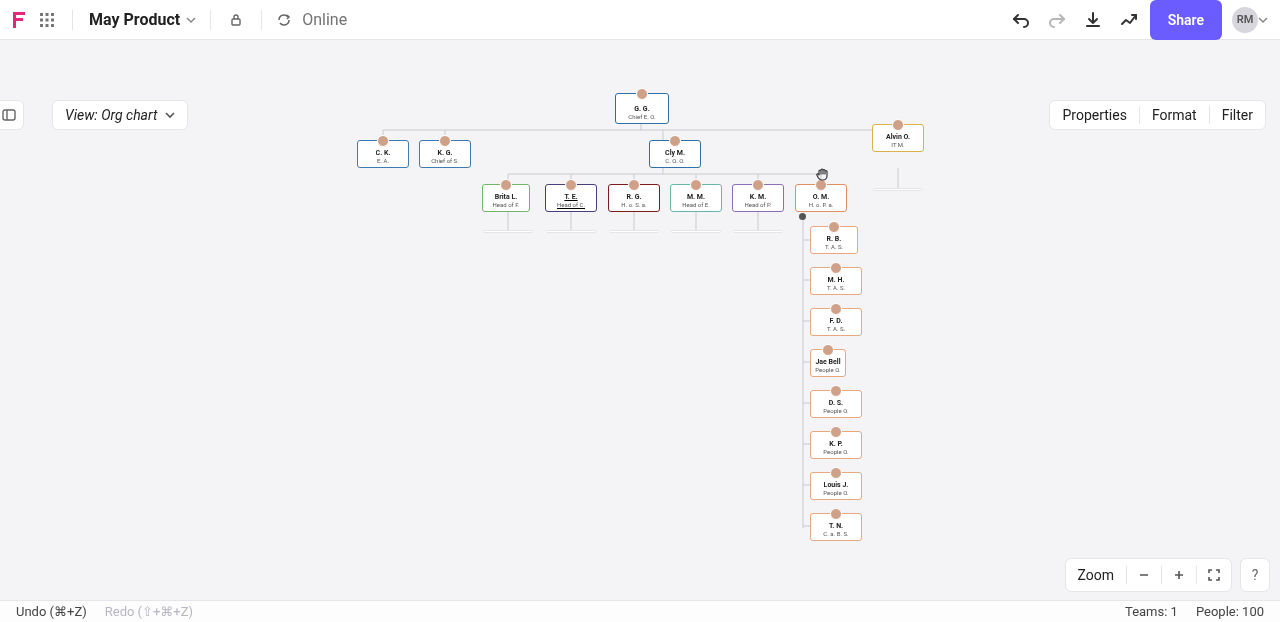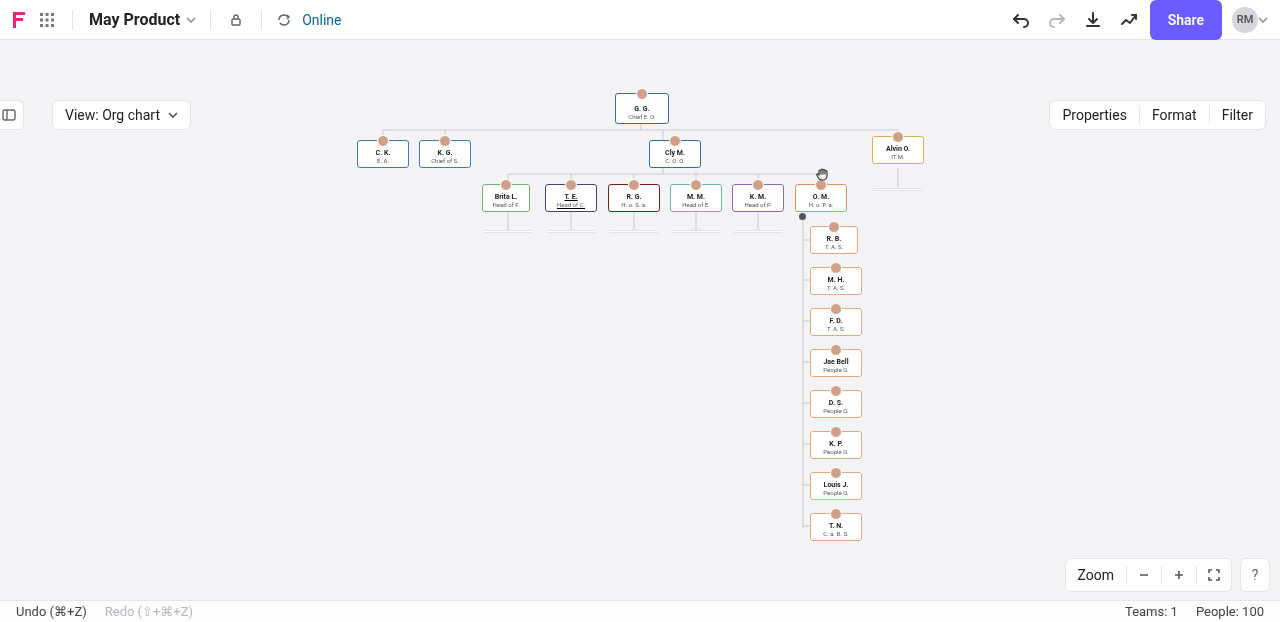--- a/index.html
+++ b/index.html
@@ -24,21 +24,21 @@
     width: 22px; height: 22px;
     display: inline-flex; align-items: center; justify-content: center;
     color: #555; cursor: pointer; border-radius: 4px;
   }
   .doc-title {
     font-weight: 700; font-size: 16px; color: #222; margin-left: 2px;
     display: inline-flex; align-items: center; gap: 6px;
   }
   .doc-title .chev { color:#888; }
   .vsep { width: 1px; height: 20px; background: #e5e5ea; margin: 0 4px; }
-  .online-label { font-size: 14px; color: #0369a1; }
+  .online-label { font-size: 16px; color: #737373; }
   .topbar .spacer { flex: 1 1 auto; }
   .share-btn {
     background: #6a5cff; color: #fff; font-weight: 600;
     padding: 12px 18px; border-radius: 6px; font-size: 14px; cursor: pointer;
     display: inline-flex; align-items: center;
   }
   .avatar {
     width: 26px; height: 26px; border-radius: 50%;
     background: #d6d6dc; display: inline-flex; align-items: center; justify-content: center;
     font-size: 11px; color: #555; font-weight: 600;
@@ -54,21 +54,21 @@
   .left-toggle {
     position: absolute; left: -6px; top: 60px;
     width: 30px; height: 30px; background: #fff; border: 1px solid #e5e5ea;
     border-radius: 6px; display: flex; align-items: center; justify-content: center;
     color:#666; cursor: pointer;
   }
   .view-pill {
     position: absolute; left: 52px; top: 60px;
     background: #fff; border: 1px solid #e5e5ea; border-radius: 6px;
     padding: 6px 12px; display: inline-flex; align-items: center; gap: 8px;
-    font-size: 14px; color:#222; cursor: pointer;
+    font-size: 14px; color:#222; cursor: pointer; font-style: italic;
   }
   .right-pill {
     position: absolute; right: 14px; top: 60px;
     background: #fff; border: 1px solid #e5e5ea; border-radius: 6px;
     display: inline-flex; align-items: center; overflow: hidden;
   }
   .right-pill .tab { padding: 6px 12px; font-size: 14px; color:#222; cursor: pointer; }
   .right-pill .sep { width:1px; height: 18px; background:#e5e5ea; }
 
   
@@ -319,21 +319,21 @@
       <span class="rl">Chief of S.</span>
     </div>
   </div>
   <div class="node" style="left:637px; top:100px;padding-left:12px;">
     <div class="card" id="n-r2-2" style="width: 52px; height: 28px; border-color: rgb(47, 111, 168);">
       <span class="person-avatar"></span>
       <span class="nm">Cly M.</span>
       <span class="rl">C. O. O.</span>
     </div>
   </div>
-  <div class="node" style="left:872px; top:96px;">
+  <div class="node" style="left:872px; top:84px;">
     <div class="card" id="n-r2-3" style="width: 52px; height: 28px; border-color: rgb(217, 178, 74);">
       <span class="person-avatar"></span>
       <span class="nm">Alvin O.</span>
       <span class="rl">IT M.</span>
     </div>
   </div>
   <div class="collapse-strip" style="left:873px; top:148px; width:50px;"></div>
 
   <div class="node" style="left:482px; top:144px;">
     <div class="card" id="n-r3-0" style="width: 48px; height: 28px; border-color: rgb(115, 179, 107);">
@@ -400,21 +400,21 @@
       </div>
     </div>
   <div class="node" style="left:810px; top:268px;">
       <div class="card" id="n-c-2" style="width: 52px; height: 28px; border-color: rgb(232, 168, 125);">
         <span class="person-avatar"></span>
         <span class="nm">F. D.</span>
         <span class="rl">T. A. S.</span>
       </div>
     </div>
   <div class="node" style="left:810px; top:309px;">
-      <div class="card" id="n-c-3" style="width: 52px; height: 28px; border-color: rgb(232, 168, 125);">
+      <div class="card" id="n-c-3" style="width: 36px; height: 28px; border-color: rgb(232, 168, 125);">
         <span class="person-avatar"></span>
         <span class="nm">Jae Bell</span>
         <span class="rl">People O.</span>
       </div>
     </div>
   <div class="node" style="left:810px; top:350px;">
       <div class="card" id="n-c-4" style="width: 52px; height: 28px; border-color: rgb(232, 168, 125);">
         <span class="person-avatar"></span>
         <span class="nm">D. S.</span>
         <span class="rl">People O.</span>

